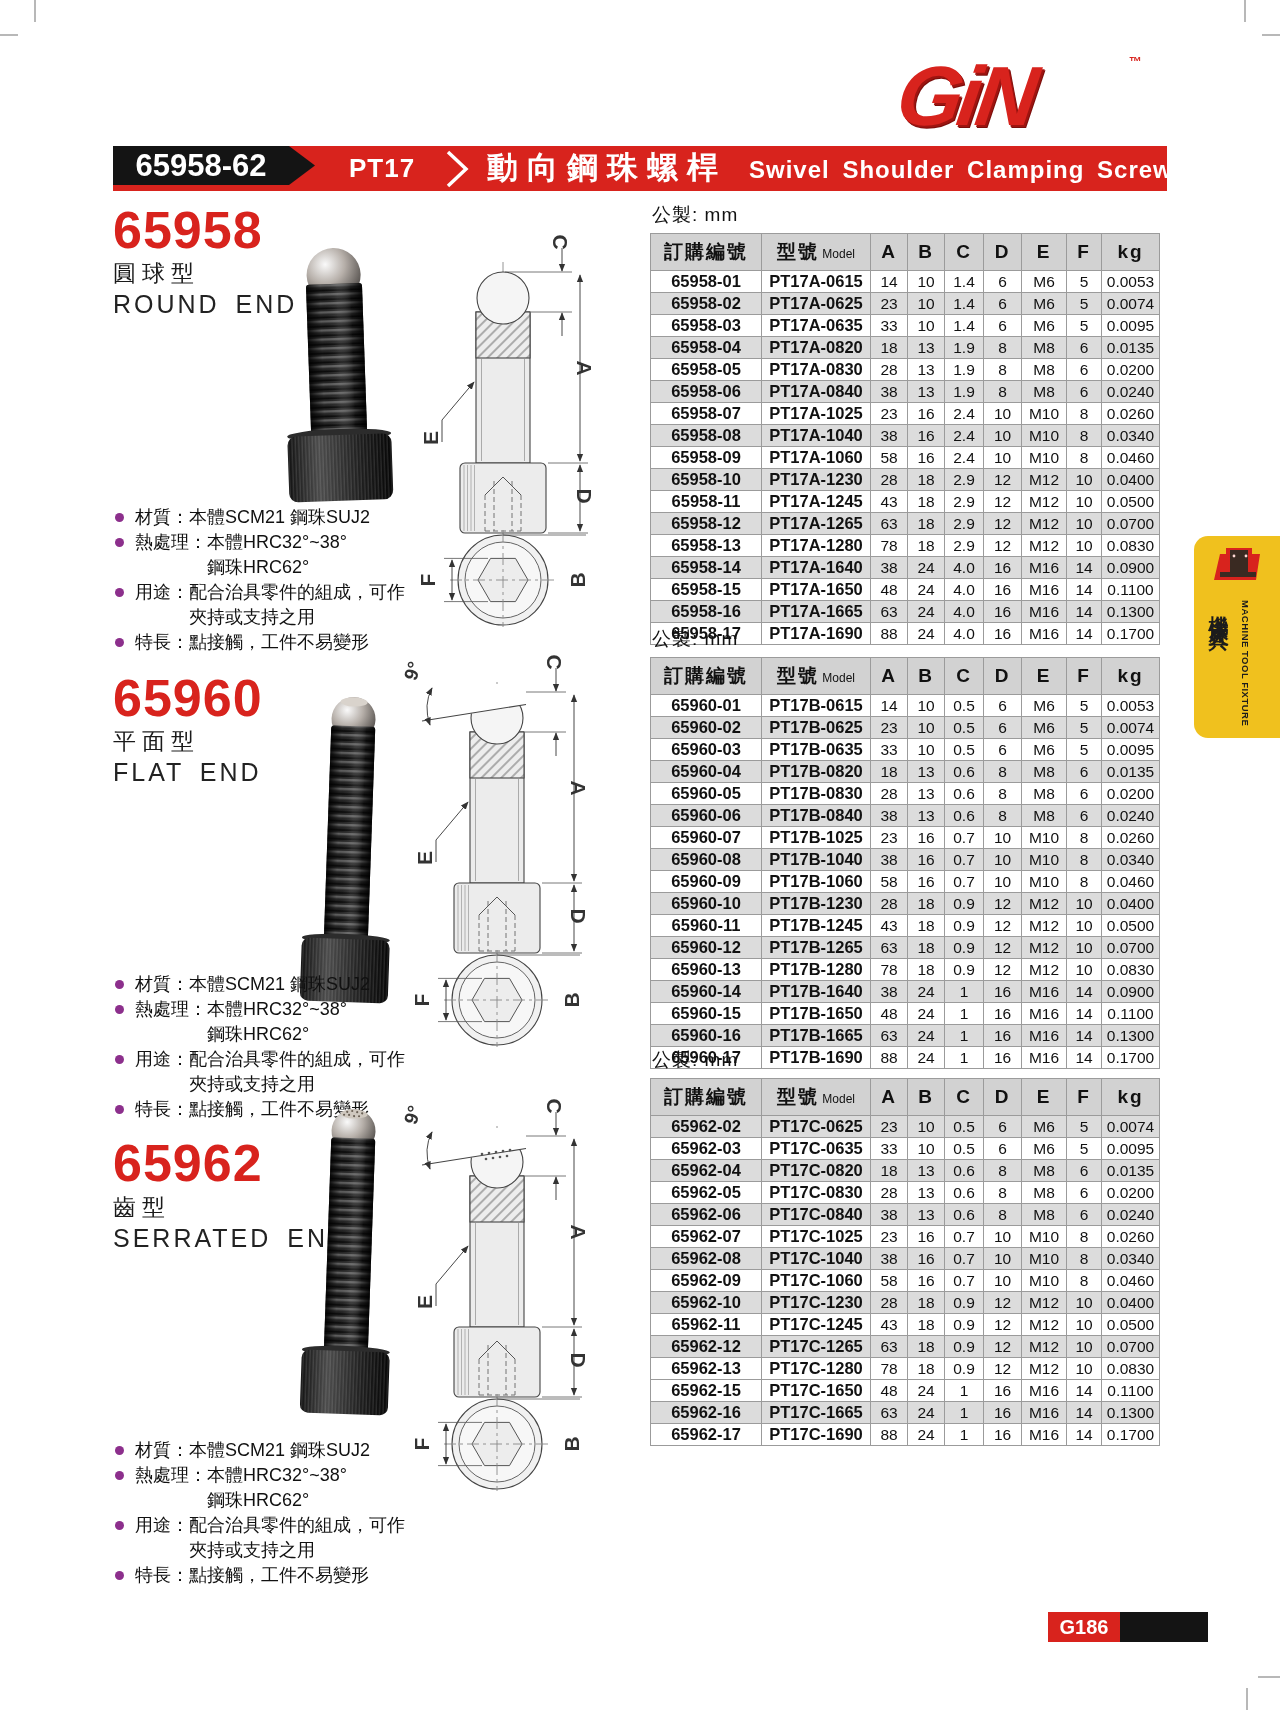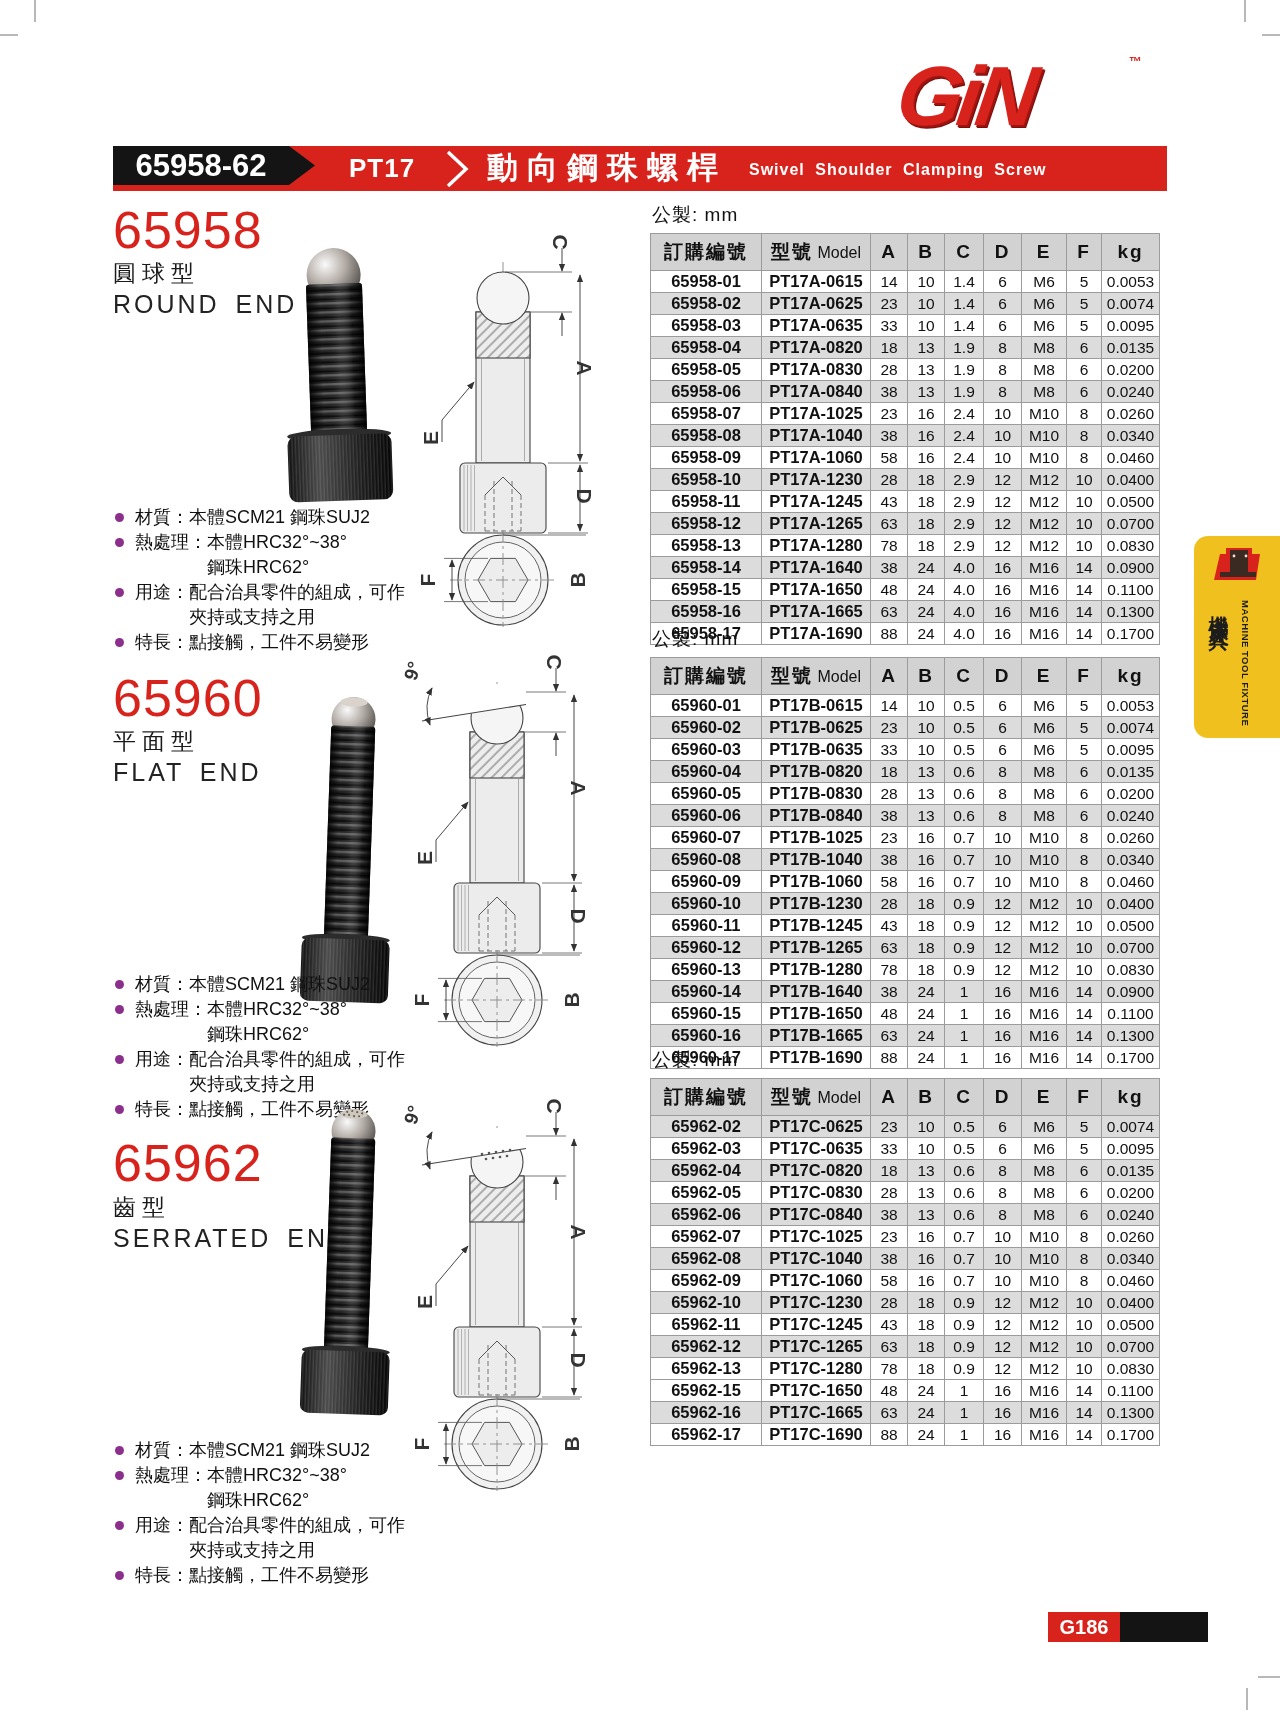--- a/index.html
+++ b/index.html
@@ -22,24 +22,24 @@
   .banner-black{position:absolute;left:0;top:0;width:202px;height:39px;background:#141414;
     clip-path:polygon(0 0,176px 0,202px 50%,176px 100%,0 100%);
     display:flex;align-items:center;justify-content:center;padding-right:26px;box-sizing:border-box;}
   .banner-black span{color:#fff;font-weight:bold;font-size:31px;letter-spacing:0px;}
   .banner-series{position:absolute;left:236px;top:0;height:45px;line-height:45px;color:#fff;
     font-weight:bold;font-size:26px;letter-spacing:1px;}
   .banner-chev{position:absolute;left:330px;top:3px;}
   .banner-zh{position:absolute;left:374px;top:0;height:45px;line-height:44px;color:#fff;
     font-weight:bold;font-size:31px;letter-spacing:9px;white-space:nowrap;}
   .banner-en{position:absolute;left:636px;top:0;height:45px;line-height:48px;color:#fff;
-    font-weight:bold;font-size:16px;letter-spacing:1px;white-space:nowrap;word-spacing:5px;}
+    font-weight:bold;font-size:24px;letter-spacing:1px;white-space:nowrap;word-spacing:5px;}
 
   
-  .sec-code{position:absolute;color:#d8231d;font-weight:normal;font-size:52px;letter-spacing:1px;}
+  .sec-code{position:absolute;color:#d8231d;font-weight:bold;font-size:52px;letter-spacing:1px;}
   .sec-zh{position:absolute;font-size:23px;color:#1a1a1a;letter-spacing:6px;}
   .sec-en{position:absolute;font-size:25px;color:#222;letter-spacing:3px;word-spacing:6px;}
 
   .bullets{position:absolute;list-style:none;margin:0;padding:0;width:360px;}
   .bullets li{position:relative;padding-left:22px;font-size:18px;line-height:25px;color:#111;}
   .bullets .dot{position:absolute;left:2px;top:8px;width:9px;height:9px;border-radius:50%;
     background:#8c2f8c;}
   .bullets .bl{white-space:nowrap;}
 
   
@@ -50,21 +50,21 @@
   .rotm90{transform:rotate(-90deg);}
   .rotang{transform:rotate(-72deg);font-size:19px;}
   .cl{stroke:#888;stroke-width:.9;stroke-dasharray:12 4 3 4;fill:none;}
 
   
   .tblwrap{position:absolute;width:500px;}
   .unit{font-size:19px;color:#111;margin:0 0 5px 2px;letter-spacing:1px;}
   table.spec{table-layout:fixed;width:500px;border-collapse:collapse;}
   table.spec th{background:#d2d2d2;height:36px;font-size:19px;font-weight:bold;color:#111;
     border:1px solid #9b9b9b;letter-spacing:2px;padding:0;}
-  table.spec th .hdr-en{font-size:16px;font-weight:normal;letter-spacing:0;}
+  table.spec th .hdr-en{font-size:12px;font-weight:normal;letter-spacing:0;}
   table.spec td{height:21px;line-height:21px;text-align:center;border:1px solid #9b9b9b;
     font-size:15.5px;padding:0;color:#111;}
   table.spec tr.alt td{background:#dcdcdc;}
   table.spec td.c0,table.spec td.c1{font-weight:bold;font-size:16.5px;}
   .w0{width:110px}.w1{width:108px}.w2{width:36px}.w3{width:36px}.w4{width:38px}
   .w5{width:37px}.w6{width:44px}.w7{width:34px}.w8{width:57px}
 
   
   .sidetab{position:absolute;left:1194px;top:536px;width:86px;height:202px;background:#f0c11e;
     border-radius:14px 0 0 14px;}

